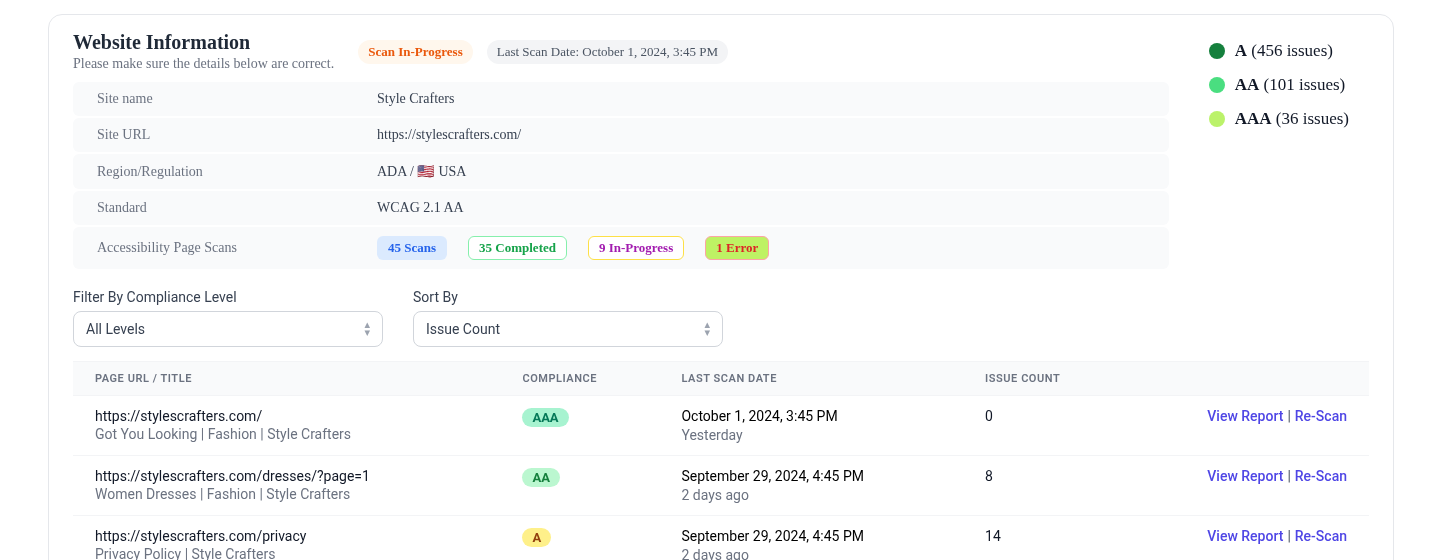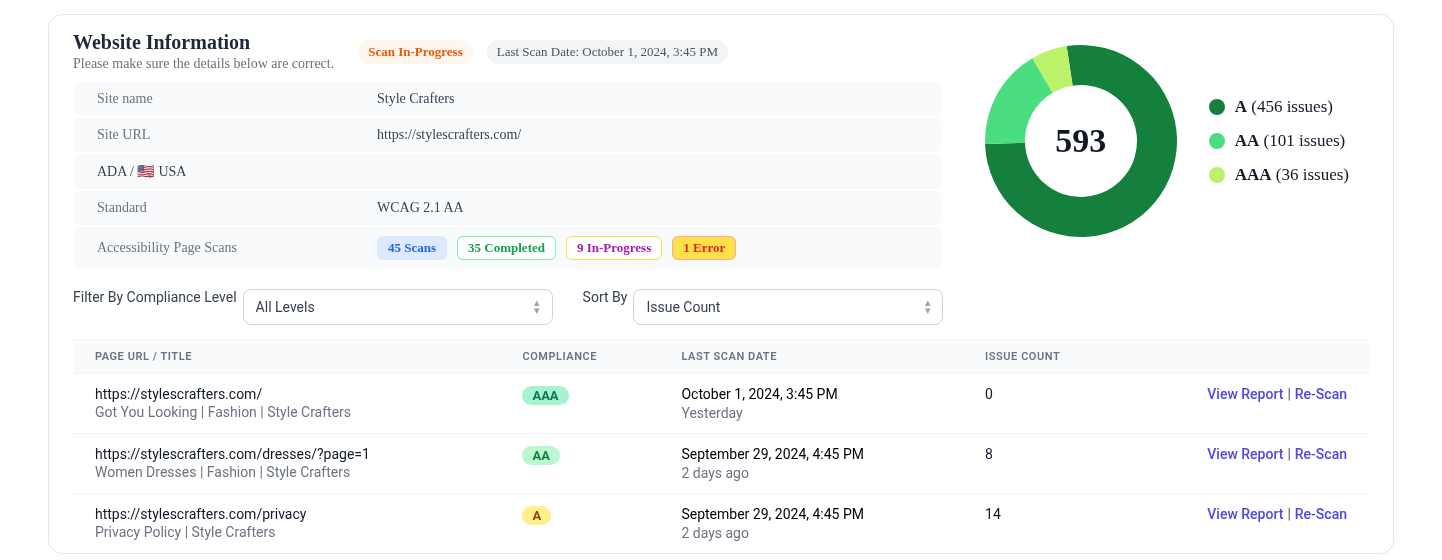--- a/index.html
+++ b/index.html
@@ -47,49 +47,49 @@
     padding: 9px 14px 9px 24px;
     background: #f9fafb;
     border-radius: 6px;
     margin-bottom: 2px;
   }
   .info-label {
     flex: 0 0 280px;
     color: #6b7280; font-size: 14px;
   }
   .info-value { color: #374151; font-size: 14px; }
-  .scan-badges { display: flex; gap: 10px; text-align: center; }
+  .scan-badges { display: flex; gap: 21px; text-align: center; }
   .badge {
     padding: 3px 10px; border-radius: 6px;
     font-size: 13px; font-weight: 600;
     border: 1px solid transparent;
   }
   .b-blue { background: #dbeafe; color: #2563eb; }
   .b-green { background: #fff; color: #16a34a; border-color: #86efac; }
   .b-yellow { background: #fff; color: #a21caf; border-color: #fde047; }
-  .b-red { background: #fde047; color: #dc2626; border-color: #fca5a5; }
+  .b-red { background: #bef264; color: #dc2626; border-color: #fca5a5; }
 
   .chart-area {
     display: flex; align-items: center;
     gap: 28px; padding: 10px 20px 10px 0;
   }
   .donut-wrap { position: relative; width: 200px; height: 200px; }
   .donut-center {
     position: absolute; inset: 0;
     display: flex; align-items: center; justify-content: center;
     font-size: 34px; font-weight: 700; color: #111827;
   }
   .legend { display: flex; flex-direction: column; gap: 14px; }
   .legend-item { display: flex; align-items: center; gap: 10px; font-size: 17px; }
   .swatch { width: 16px; height: 16px; border-radius: 50%; }
   .legend-label { font-weight: 700; }
   .legend-count { font-weight: 500; }
 
   .filters { display: flex; gap: 30px; margin: 6px 0 14px 0; }
-  .filter { display: flex; flex-direction: row; gap: 6px; }
+  .filter { display: flex; flex-direction: column; gap: 6px; }
   .filter-label { font-size: 14px; color: #374151; }
   .select {
     display: flex; align-items: center; justify-content: space-between;
     border: 1px solid #d1d5db; border-radius: 8px;
     padding: 9px 12px; width: 310px;
     font-size: 14px; color: #374151; background: #fff;
   }
   .chevrons {
     color: #9ca3af; font-size: 11px; line-height: 8px;
     display: flex; flex-direction: column; align-items: center;
@@ -141,20 +141,21 @@
       <div class="info-rows">
         <div class="info-row">
           <div class="info-label">Site name</div>
           <div class="info-value">Style Crafters</div>
         </div>
         <div class="info-row">
           <div class="info-label">Site URL</div>
           <div class="info-value">https://stylescrafters.com/</div>
         </div>
         <div class="info-row">
+          <div class="info-label">Region/Regulation</div>
           <div class="info-value">
             <span>ADA / 🇺🇸 USA</span>
           </div>
         </div>
         <div class="info-row">
           <div class="info-label">Standard</div>
           <div class="info-value">WCAG 2.1 AA</div>
         </div>
         <div class="info-row">
           <div class="info-label">Accessibility Page Scans</div>
@@ -162,28 +163,20 @@
             <span class="badge b-blue">45 Scans</span>
             <span class="badge b-green">35 Completed</span>
             <span class="badge b-yellow">9 In-Progress</span>
             <span class="badge b-red">1 Error</span>
           </div>
         </div>
       </div>
     </div>
 
     <div class="chart-area">
-      <div class="donut-wrap">
-        <svg id="donut-svg" width="200" height="200" viewBox="0 0 200 200">
-            <path d="M 85.65393928253448 5.077976518139934 A 96 96 0 1 1 4.0455299503516216 102.95629455418982 L 44.026559137705114 101.72450515661073 A 56 56 0 1 0 91.63146458147845 44.62881963558163 Z" fill="#15803d"></path>
-            <path d="M 4.0455299503516216 102.95629455418982 A 96 96 0 0 1 51.34947033504574 17.24055363090322 L 71.62052436211002 51.72365628469355 A 56 56 0 0 0 44.026559137705114 101.72450515661073 Z" fill="#4ade80"></path>
-            <path d="M 51.34947033504574 17.24055363090322 A 96 96 0 0 1 85.65393928253442 5.077976518139948 L 91.63146458147841 44.628819635581635 A 56 56 0 0 0 71.62052436211002 51.72365628469355 Z" fill="#bbf26a"></path>
-          </svg>
-        <div class="donut-center">593</div>
-      </div>
       <div class="legend" id="legend">
           <div class="legend-item">
             <span class="swatch" style="background:#15803d"></span>
             <span><span class="legend-label">A</span> <span class="legend-count">(456 issues)</span></span>
           </div>
           <div class="legend-item">
             <span class="swatch" style="background:#4ade80"></span>
             <span><span class="legend-label">AA</span> <span class="legend-count">(101 issues)</span></span>
           </div>
           <div class="legend-item">

